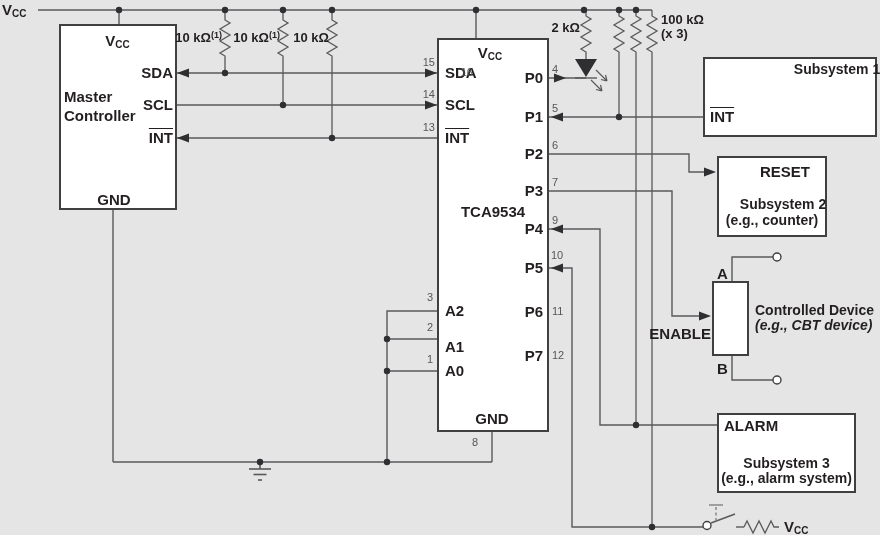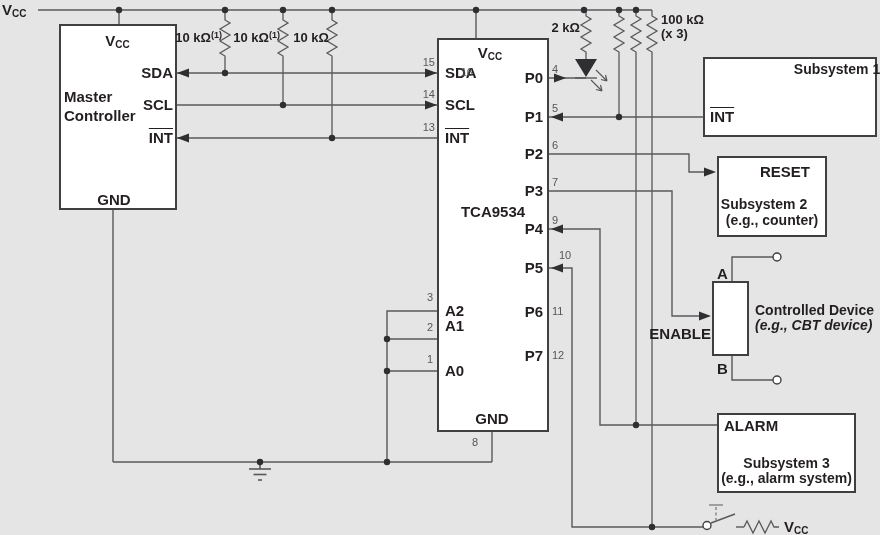--- a/index.html
+++ b/index.html
@@ -177,45 +177,45 @@
   <div class="lbl rgt" style="left:503px;top:70px;width:40px;">P0</div>
   <div class="lbl rgt" style="left:503px;top:109px;width:40px;">P1</div>
   <div class="lbl rgt" style="left:503px;top:146px;width:40px;">P2</div>
   <div class="lbl rgt" style="left:503px;top:183px;width:40px;">P3</div>
   <div class="lbl rgt" style="left:503px;top:221px;width:40px;">P4</div>
   <div class="lbl rgt" style="left:503px;top:260px;width:40px;">P5</div>
   <div class="lbl rgt" style="left:503px;top:304px;width:40px;">P6</div>
   <div class="lbl rgt" style="left:503px;top:348px;width:40px;">P7</div>
 
   <div class="lbl" style="left:445px;top:303px;">A2</div>
-  <div class="lbl" style="left:445px;top:318px;">A1</div>
+  <div class="lbl" style="left:445px;top:339px;">A1</div>
   <div class="lbl" style="left:445px;top:363px;">A0</div>
 
   <div class="num rgt" style="left:458px;top:23px;width:15px;margin-top:44px;">16</div>
   <div class="num rgt" style="left:418px;top:57px;width:17px;">15</div>
   <div class="num rgt" style="left:418px;top:89px;width:17px;">14</div>
   <div class="num rgt" style="left:418px;top:122px;width:17px;">13</div>
   <div class="num" style="left:552px;top:64px;">4</div>
   <div class="num" style="left:552px;top:103px;">5</div>
   <div class="num" style="left:552px;top:140px;">6</div>
   <div class="num" style="left:552px;top:177px;">7</div>
   <div class="num" style="left:552px;top:215px;">9</div>
-  <div class="num" style="left:551px;top:250px;margin-left:8px;">10</div>
+  <div class="num" style="left:551px;top:250px;">10</div>
   <div class="num" style="left:552px;top:306px;">11</div>
   <div class="num" style="left:552px;top:350px;">12</div>
   <div class="num rgt" style="left:420px;top:292px;width:13px;">3</div>
   <div class="num rgt" style="left:420px;top:322px;width:13px;">2</div>
   <div class="num rgt" style="left:420px;top:354px;width:13px;">1</div>
   <div class="num" style="left:472px;top:437px;">8</div>
 
   <div class="lbl14 ctr" style="left:705px;top:61px;width:170px;padding-left:47px;">Subsystem 1</div>
   <div class="lbl" style="left:710px;top:109px;"><span class="ovl">INT</span></div>
 
   <div class="lbl" style="left:728px;top:164px;margin-left:32px;">RESET</div>
-  <div class="lbl14 ctr" style="left:718px;top:196px;width:92px;">Subsystem 2</div>
+  <div class="lbl14 ctr" style="left:737px;top:196px;width:92px;">Subsystem 2</div>
   <div class="lbl14 ctr" style="left:719px;top:212px;width:106px;">(e.g., counter)</div>
 
   <div class="lbl" style="left:717px;top:266px;">A</div>
   <div class="lbl" style="left:717px;top:361px;">B</div>
   <div class="lbl rgt" style="left:646px;top:326px;width:65px;">ENABLE</div>
   <div class="lbl14" style="left:755px;top:302px;">Controlled Device</div>
   <div class="lbl14" style="left:755px;top:317px;font-style:italic;">(e.g., CBT device)</div>
 
   <div class="lbl" style="left:724px;top:418px;">ALARM</div>
   <div class="lbl14 ctr" style="left:719px;top:455px;width:135px;">Subsystem 3</div>

